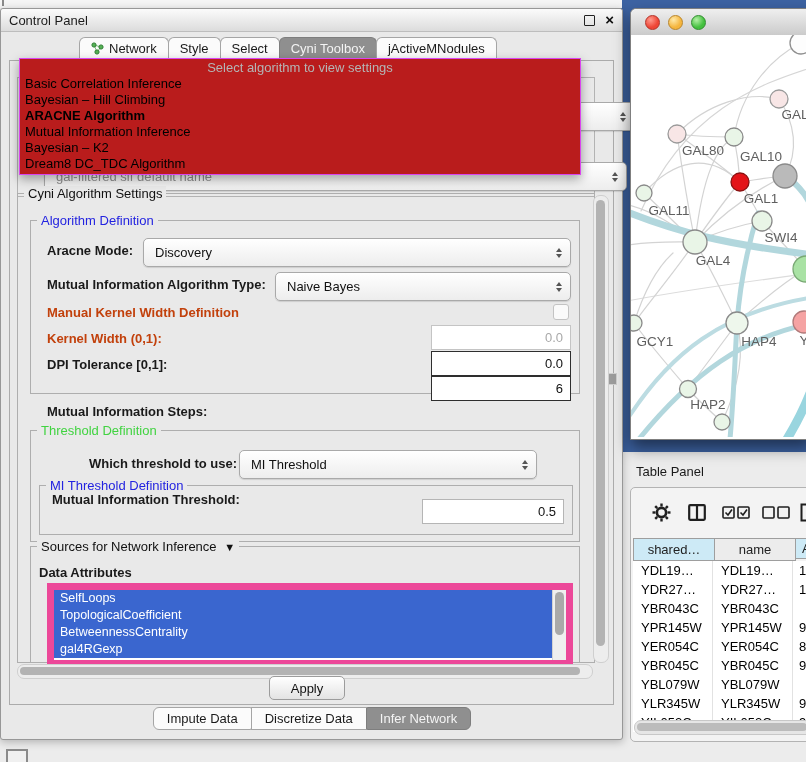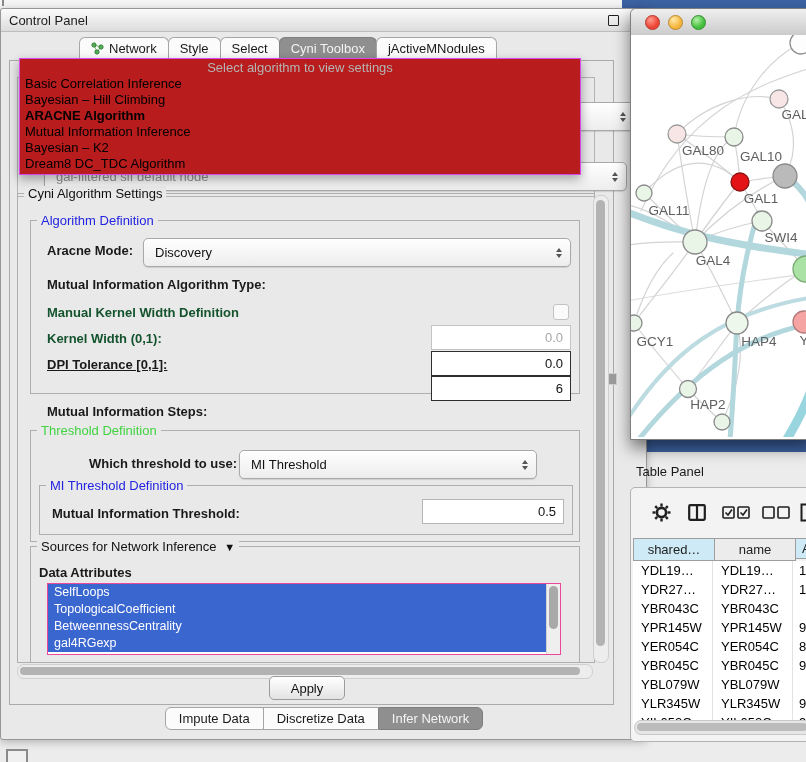--- a/index.html
+++ b/index.html
@@ -9,21 +9,21 @@
   #page{position:absolute;inset:0;width:806px;height:762px;overflow:hidden;}
   .abs{position:absolute;}
 
   
   #desktop-blue{left:616px;top:0;width:190px;height:452px;background:#3d63a3;}
   #top-strip{left:0;top:0;width:622px;height:8px;background:#f5f5f5;}
   #corner-notch{left:2px;top:0;width:2px;height:6px;background:#8a8a8a;}
 
   
   #cp{left:0;top:8px;width:621px;height:730px;background:#e9e9e9;border:1px solid #979797;
-      border-radius:3px;box-shadow:0 2px 8px rgba(0,0,0,.25);padding-left:24px;}
+      border-radius:3px;box-shadow:0 2px 8px rgba(0,0,0,.25);}
   .cp-titlebar{left:0;top:0;right:0;height:22px;background:linear-gradient(#fbfbfb,#dcdcdc);
       border-bottom:1px solid #bdbdbd;display:flex;align-items:center;padding:0 8px;border-radius:3px 3px 0 0;}
   .cp-title{font-size:13px;color:#1c1c1c;}
   .tb-icons{margin-left:auto;display:flex;gap:10px;align-items:center;}
   .float-ic{width:9px;height:9px;border:1.5px solid #222;border-radius:1px;display:inline-block;}
   .close-ic{font-weight:700;font-size:15px;line-height:10px;color:#111;}
 
   
   .tabs-row{left:78px;top:28px;height:23px;display:flex;align-items:flex-end;}
   .tab{background:#fbfbfb;border:1px solid #a5a5a5;border-bottom:none;padding:3px 11px 4px;
@@ -43,41 +43,41 @@
   .popup-item{height:16px;line-height:16px;padding-left:5px;color:#000;}
   .popup-item.bold{font-weight:700;}
 
   
   .group{border:1px solid #aeaeae;position:absolute;}
   .gtitle{position:absolute;top:-8px;left:6px;background:#e9e9e9;padding:0 4px;font-size:13px;}
   .gtitle.blue{color:#2323e0;}
   .gtitle.green{color:#41d341;}
 
   .lbl{position:absolute;font-weight:700;color:#1a1a1a;white-space:nowrap;}
-  .lbl.dis{color:#14532d;}
+  .lbl.dis{color:#c2410c;}
 
   
   .combo{position:absolute;height:27px;background:linear-gradient(#ffffff,#ededed);
          border:1px solid #a9a9a9;border-radius:5px;display:flex;align-items:center;
          padding:0 8px 0 11px;box-shadow:0 1px 1px rgba(0,0,0,.12);}
   .combo-text{flex:1;color:#111;}
   .combo-arrows{display:flex;flex-direction:column;align-items:center;margin-left:6px;}
   .tri{width:0;height:0;border-left:3.5px solid transparent;border-right:3.5px solid transparent;}
   .tri-up{border-bottom:4.5px solid #555;margin-bottom:2px;}
   .tri-down{border-top:4.5px solid #555;}
 
   
   .field{position:absolute;height:23px;background:#fff;border:1px solid #b5b5b5;
          display:flex;align-items:center;justify-content:flex-end;padding-right:7px;color:#111;}
   .field.dark{border:1.5px solid #2e2e2e;}
   .field.dis{color:#a9a9a9;border:1px solid #c4c4c4;}
   .checkbox{position:absolute;width:14px;height:14px;border:1px solid #c3c3c3;border-radius:3px;background:#fafafa;}
 
   
-  .attr-list{position:absolute;background:#fff;border:1px solid #ec4899;overflow:hidden;}
+  .attr-list{position:absolute;background:#fff;border:7px solid #ec4899;overflow:hidden;}
   .attr-row{height:17px;line-height:17px;background:#3a66cf;color:#fff;padding-left:6px;font-size:12.5px;}
   .list-scroll{position:absolute;top:0;right:0;width:13px;bottom:0;background:#efefef;border-left:1px solid #d2d2d2;}
   .list-thumb{position:absolute;left:2px;top:2px;width:9px;height:62%;background:#a9a9a9;border-radius:5px;}
 
   
   .vscroll{left:592px;top:186px;width:14px;height:466px;background:#ededed;border:1px solid #cfcfcf;border-radius:7px;}
   .vthumb{position:absolute;left:1.5px;top:4px;width:9px;height:446px;background:#b3b3b3;border-radius:5px;}
   .hscroll{left:16px;top:655px;width:574px;height:13px;background:#ededed;border:1px solid #cfcfcf;border-radius:7px;}
   .hthumb{position:absolute;left:2px;top:1.5px;height:8px;width:560px;background:#b3b3b3;border-radius:5px;}
 
@@ -170,21 +170,21 @@
 
     <div class="abs hidden-group">
       <div class="abs combo combo-focused">
         <span class="combo-text"></span>
         <span class="combo-arrows">
             <span class="tri tri-up"></span>
             <span class="tri tri-down"></span>
           </span>
       </div>
       <div class="abs combo combo-hidden2">
-        <span class="combo-text" style="color:#8e8e8e">gal-filtered sif default node</span>
+        <span class="combo-text" style="color:#8e8e8e">gal-filtered sif default name</span>
         <span class="combo-arrows">
             <span class="tri tri-up"></span>
             <span class="tri tri-down"></span>
           </span>
       </div>
     </div>
 
     <div class="abs popup">
       <div class="popup-prompt">Select algorithm to view settings</div>
       <div class="popup-item">Basic Correlation Inference</div>
@@ -204,30 +204,37 @@
         <span class="lbl" style="left:16px;top:22px;">Aracne Mode:</span>
         <div class="combo" style="left:112px;right:8px;top:17px;">
           <span class="combo-text">Discovery</span>
           <span class="combo-arrows">
               <span class="tri tri-up"></span>
               <span class="tri tri-down"></span>
             </span>
         </div>
 
         <span class="lbl" style="left:16px;top:56px;">Mutual Information Algorithm Type:</span>
+        <div class="combo" style="left:244px;right:8px;top:51px;">
+          <span class="combo-text">Naive Bayes</span>
+          <span class="combo-arrows">
+              <span class="tri tri-up"></span>
+              <span class="tri tri-down"></span>
+            </span>
+        </div>
 
         <span class="lbl dis" style="left:16px;top:84px;">Manual Kernel Width Definition</span>
         <span class="checkbox" style="right:10px;top:83px;"></span>
 
         <span class="lbl dis" style="left:16px;top:110px;">Kernel Width (0,1):</span>
         <div class="field dis" style="left:400px;right:8px;top:104px;">
           <span>0.0</span>
         </div>
 
-        <span class="lbl" style="left:16px;top:136px;text-decoration:underline;">DPI Tolerance [0,1]:</span>
+        <span class="lbl" style="left:16px;top:136px;">DPI Tolerance [0,1]:</span>
         <div class="field dark" style="left:400px;right:8px;top:130px;">
           <span>0.0</span>
         </div>
 
         <span class="lbl" style="left:16px;top:161px;margin-top:22px;">Mutual Information Steps:</span>
         <div class="field dark" style="left:400px;right:8px;top:155px;">
           <span>6</span>
         </div>
       </div>
 
@@ -239,21 +246,21 @@
         <div class="combo" style="left:208px;top:19px;width:277px;">
           <span class="combo-text">MI Threshold</span>
           <span class="combo-arrows">
               <span class="tri tri-up"></span>
               <span class="tri tri-down"></span>
             </span>
         </div>
 
         <div class="group" style="left:8px;top:54px;width:532px;height:48px;">
           <span class="gtitle blue">MI Threshold Definition</span>
-          <span class="lbl" style="left:12px;top:20px;">Mutual Information Threshold:</span>
+          <span class="lbl" style="left:12px;top:6px;">Mutual Information Threshold:</span>
           <div class="field" style="right:8px;top:13px;width:133px;">
             <span>0.5</span>
           </div>
         </div>
       </div>
 
       <div class="group" style="left:12px;top:352px;width:548px;height:115px;border-bottom:none;">
         <span class="gtitle">
           <span>Sources for Network Inference</span>
           <span style="font-size:11px;margin-left:4px;">▼</span>

